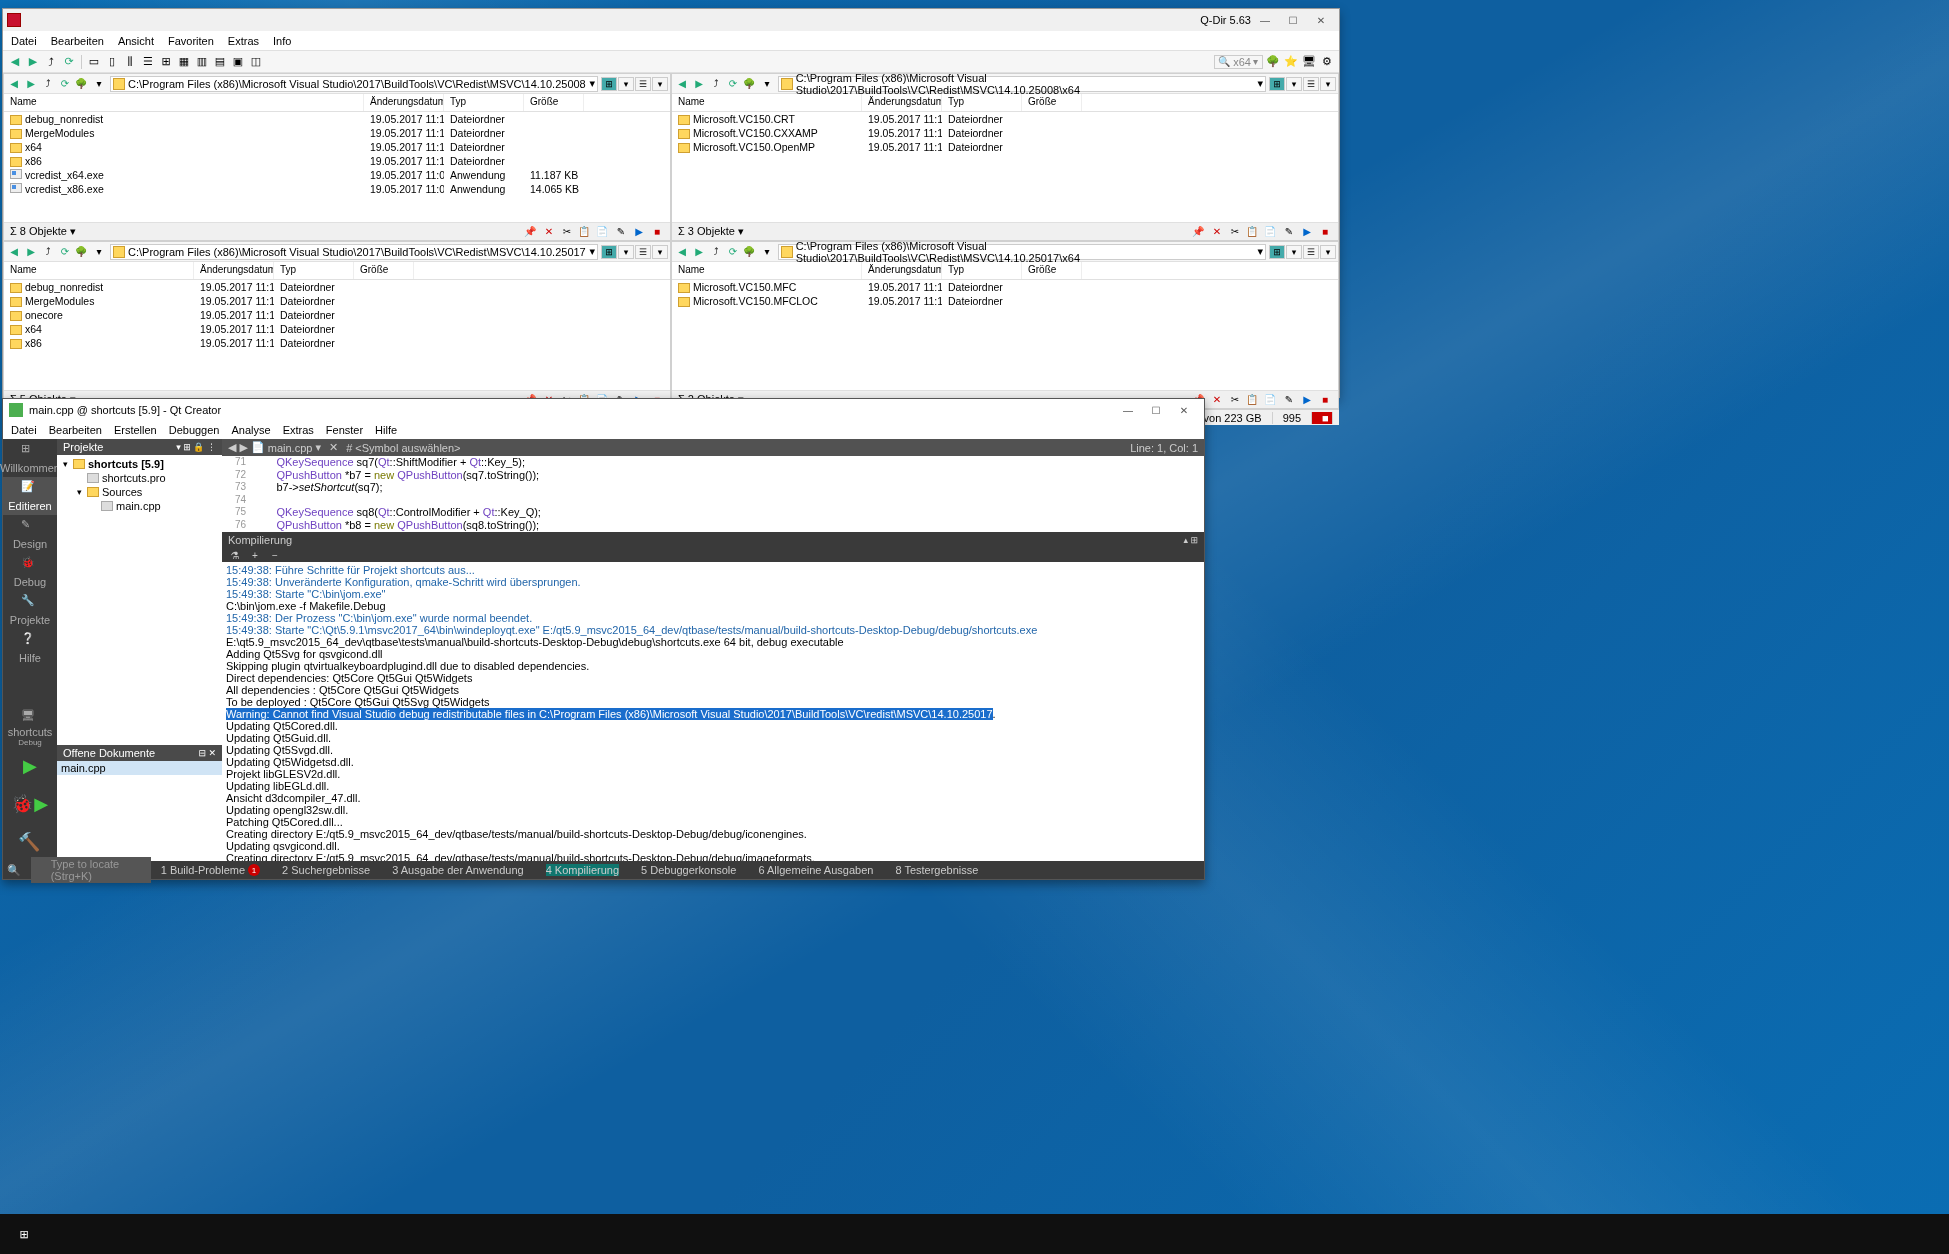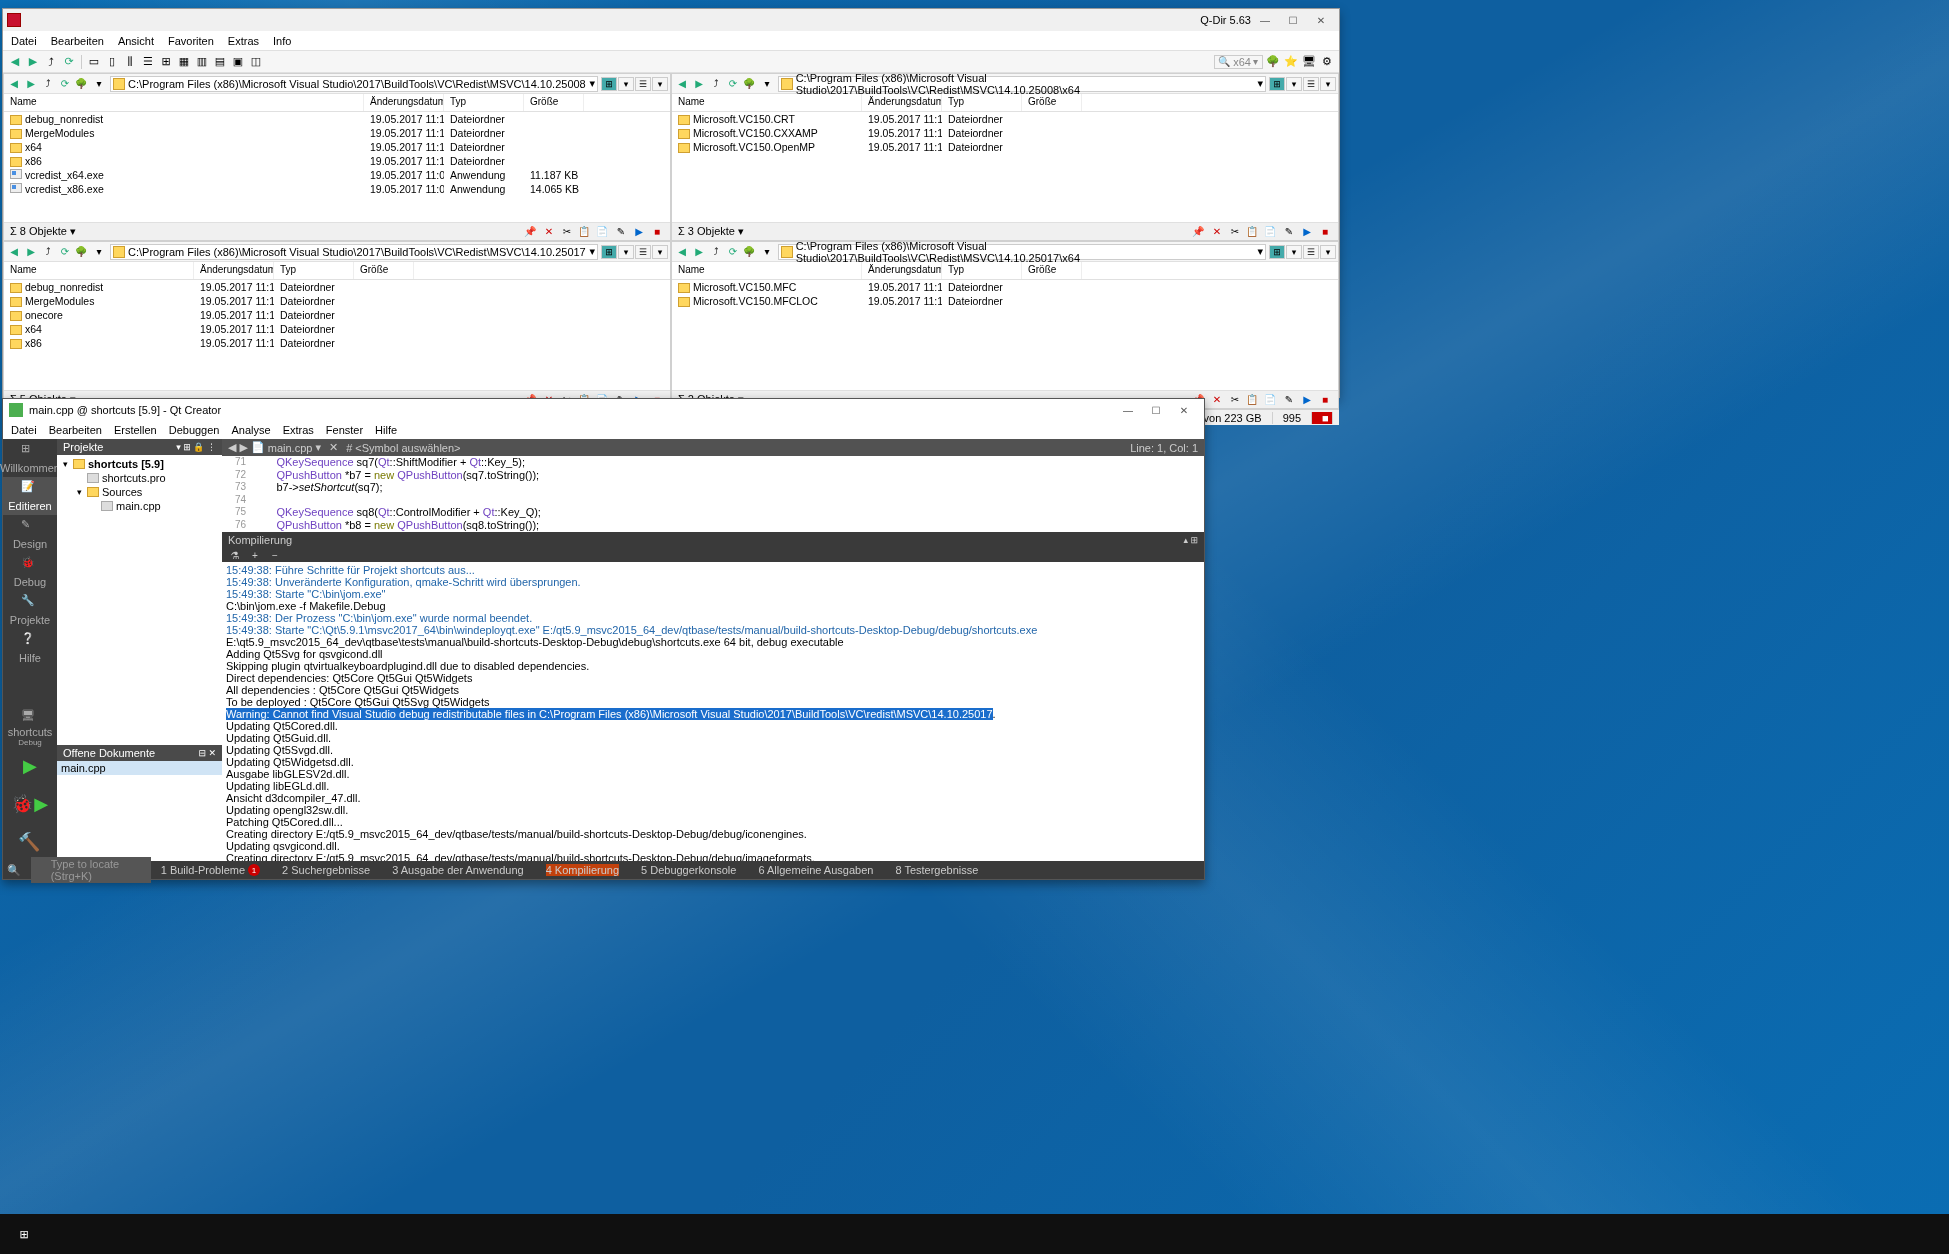--- a/index.html
+++ b/index.html
@@ -574,39 +574,39 @@
           <div>Adding Qt5Svg for qsvgicond.dll</div>
           <div>Skipping plugin qtvirtualkeyboardplugind.dll due to disabled dependencies.</div>
           <div>Direct dependencies: Qt5Core Qt5Gui Qt5Widgets</div>
           <div>All dependencies   : Qt5Core Qt5Gui Qt5Widgets</div>
           <div>To be deployed     : Qt5Core Qt5Gui Qt5Svg Qt5Widgets</div>
           <div><span class="co-warn">Warning: Cannot find Visual Studio debug redistributable files in C:\Program Files (x86)\Microsoft Visual Studio\2017\BuildTools\VC\redist\MSVC\14.10.25017</span>.</div>
           <div>Updating Qt5Cored.dll.</div>
           <div>Updating Qt5Guid.dll.</div>
           <div>Updating Qt5Svgd.dll.</div>
           <div>Updating Qt5Widgetsd.dll.</div>
-          <div>Ausgabe libGLESV2d.dll.</div>
+          <div>Projekt libGLESV2d.dll.</div>
           <div>Updating libEGLd.dll.</div>
           <div>Ansicht d3dcompiler_47.dll.</div>
           <div>Updating opengl32sw.dll.</div>
           <div>Patching Qt5Cored.dll...</div>
           <div>Creating directory E:/qt5.9_msvc2015_64_dev/qtbase/tests/manual/build-shortcuts-Desktop-Debug/debug/iconengines.</div>
           <div>Updating qsvgicond.dll.</div>
           <div>Creating directory E:/qt5.9_msvc2015_64_dev/qtbase/tests/manual/build-shortcuts-Desktop-Debug/debug/imageformats.</div>
         </div>
     </div>
   </div>
   <div class="qtc-status">
     <span class="s-item">🔍</span>
     <span class="locate">Type to locate (Strg+K)</span>
     <span id="qtc-status-items" style="display:flex;gap:22px">
         <span class="s-item">1  Build-Probleme <span class="s-badge">1</span></span>
         <span class="s-item">2  Suchergebnisse</span>
         <span class="s-item">3  Ausgabe der Anwendung</span>
-        <span class="s-item" style="background: #c2410c;">4  Kompilierung</span>
+        <span class="s-item" style="background: #0f766e;">4  Kompilierung</span>
         <span class="s-item">5  Debuggerkonsole</span>
         <span class="s-item">6  Allgemeine Ausgaben</span>
         <span class="s-item">8  Testergebnisse</span>
       </span>
   </div>
 </div>
 
 <div class="taskbar">
   <div class="tb-item" style="color:#fff">⊞</div>
 </div>

